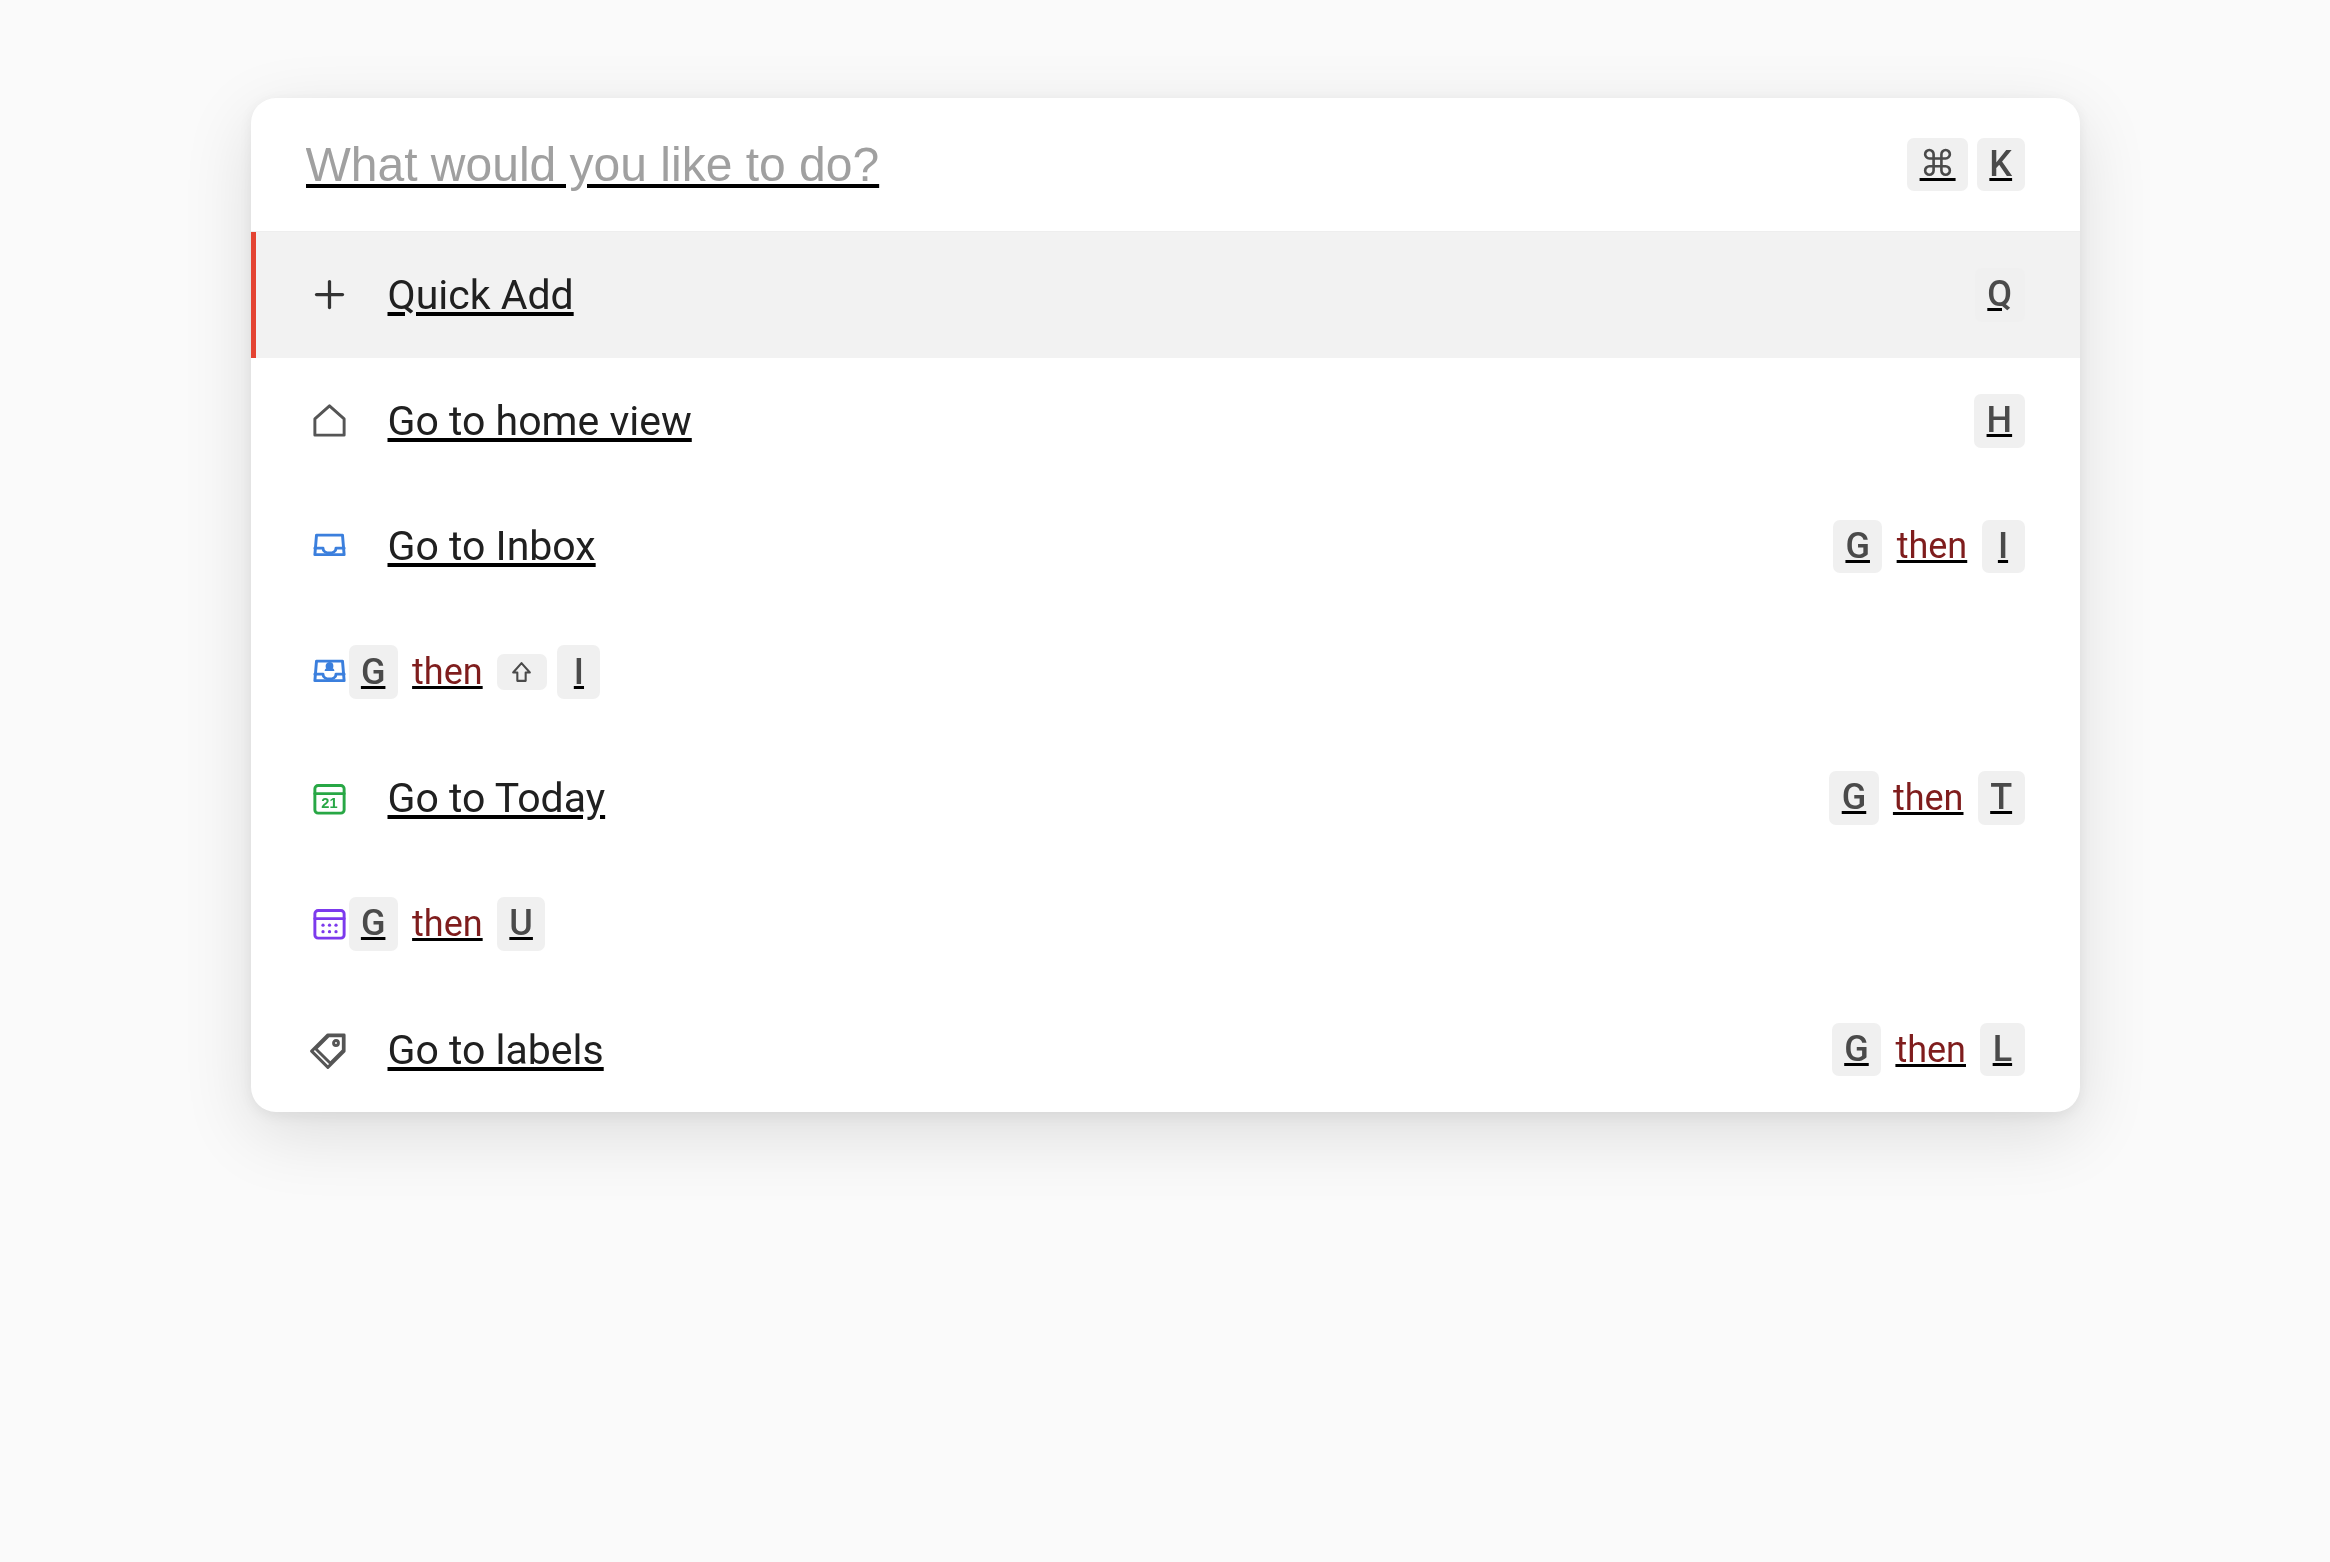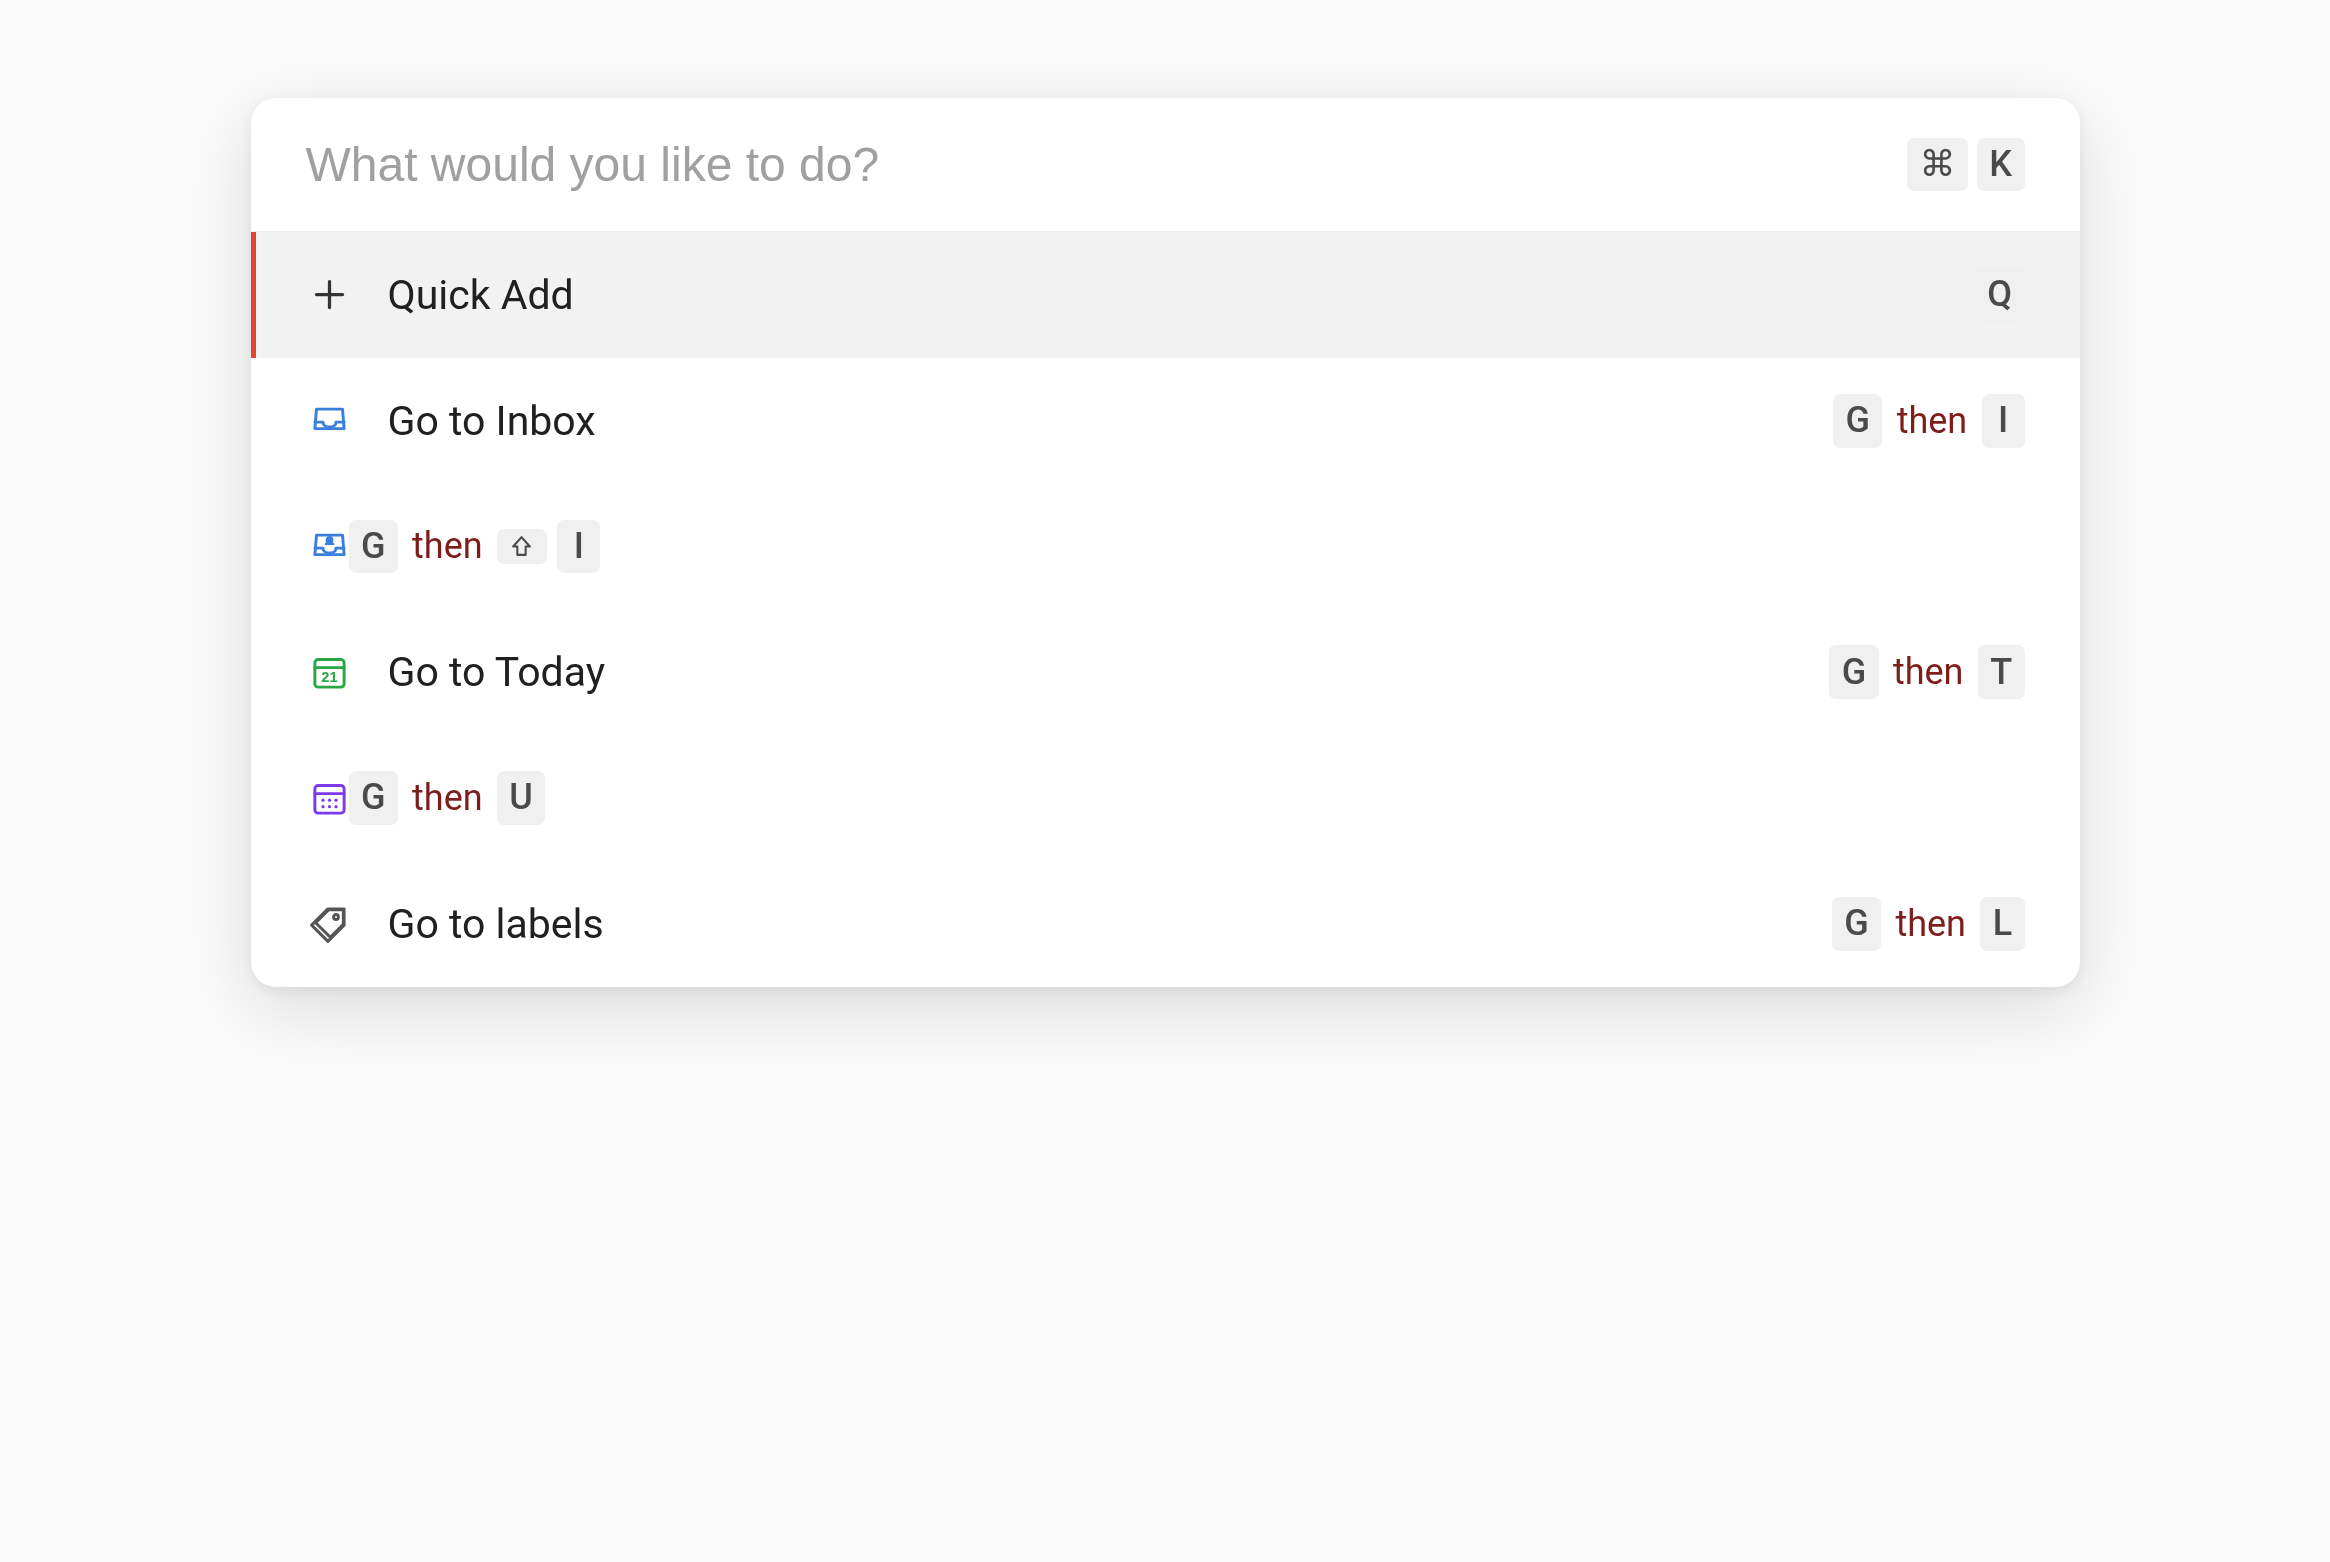--- a/index.html
+++ b/index.html
@@ -18,20 +18,21 @@
       justify-content: center;
       padding-top: 98px;
     }
     
     .command-palette {
       width: 1829px;
       background: #ffffff;
       border-radius: 25px;
       box-shadow: 0 21px 71px rgba(0,0,0,0.12), 0 3.6px 14px rgba(0,0,0,0.06);
       overflow: hidden;
+      text-decoration: underline;
     }
     
     .search-row {
       display: flex;
       align-items: center;
       padding: 39px 55px;
       border-bottom: 1.8px solid #eeeeee;
     }
     
     .search-input {
@@ -153,20 +154,31 @@
           <line x1="12" y1="4" x2="12" y2="20"></line>
           <line x1="4" y1="12" x2="20" y2="12"></line>
         </svg>
       </span>
       <span class="item-label">Quick Add</span>
       <div class="item-shortcut">
         <span class="key">Q</span>
       </div>
     </div>
 
+    <div class="command-item">
+      <span class="item-icon">
+        <svg viewBox="0 0 24 24" fill="none" stroke="#555" stroke-width="1.8" stroke-linecap="round" stroke-linejoin="round">
+          <path d="M3 11 L12 3 L21 11 L21 21 L3 21 Z"></path>
+        </svg>
+      </span>
+      <span class="item-label">Go to home view</span>
+      <div class="item-shortcut">
+        <span class="key">H</span>
+      </div>
+    </div>
 
     <div class="command-item">
       <span class="item-icon">
         <svg viewBox="0 0 24 24" fill="none" stroke="#3b7fdd" stroke-width="1.8" stroke-linecap="round" stroke-linejoin="round">
           <path d="M4 5 L20 5 L21 17 L3 17 Z"></path>
           <path d="M3 13 L8 13 C8 15 10 16 12 16 C14 16 16 15 16 13 L21 13"></path>
         </svg>
       </span>
       <span class="item-label">Go to Inbox</span>
       <div class="item-shortcut">

